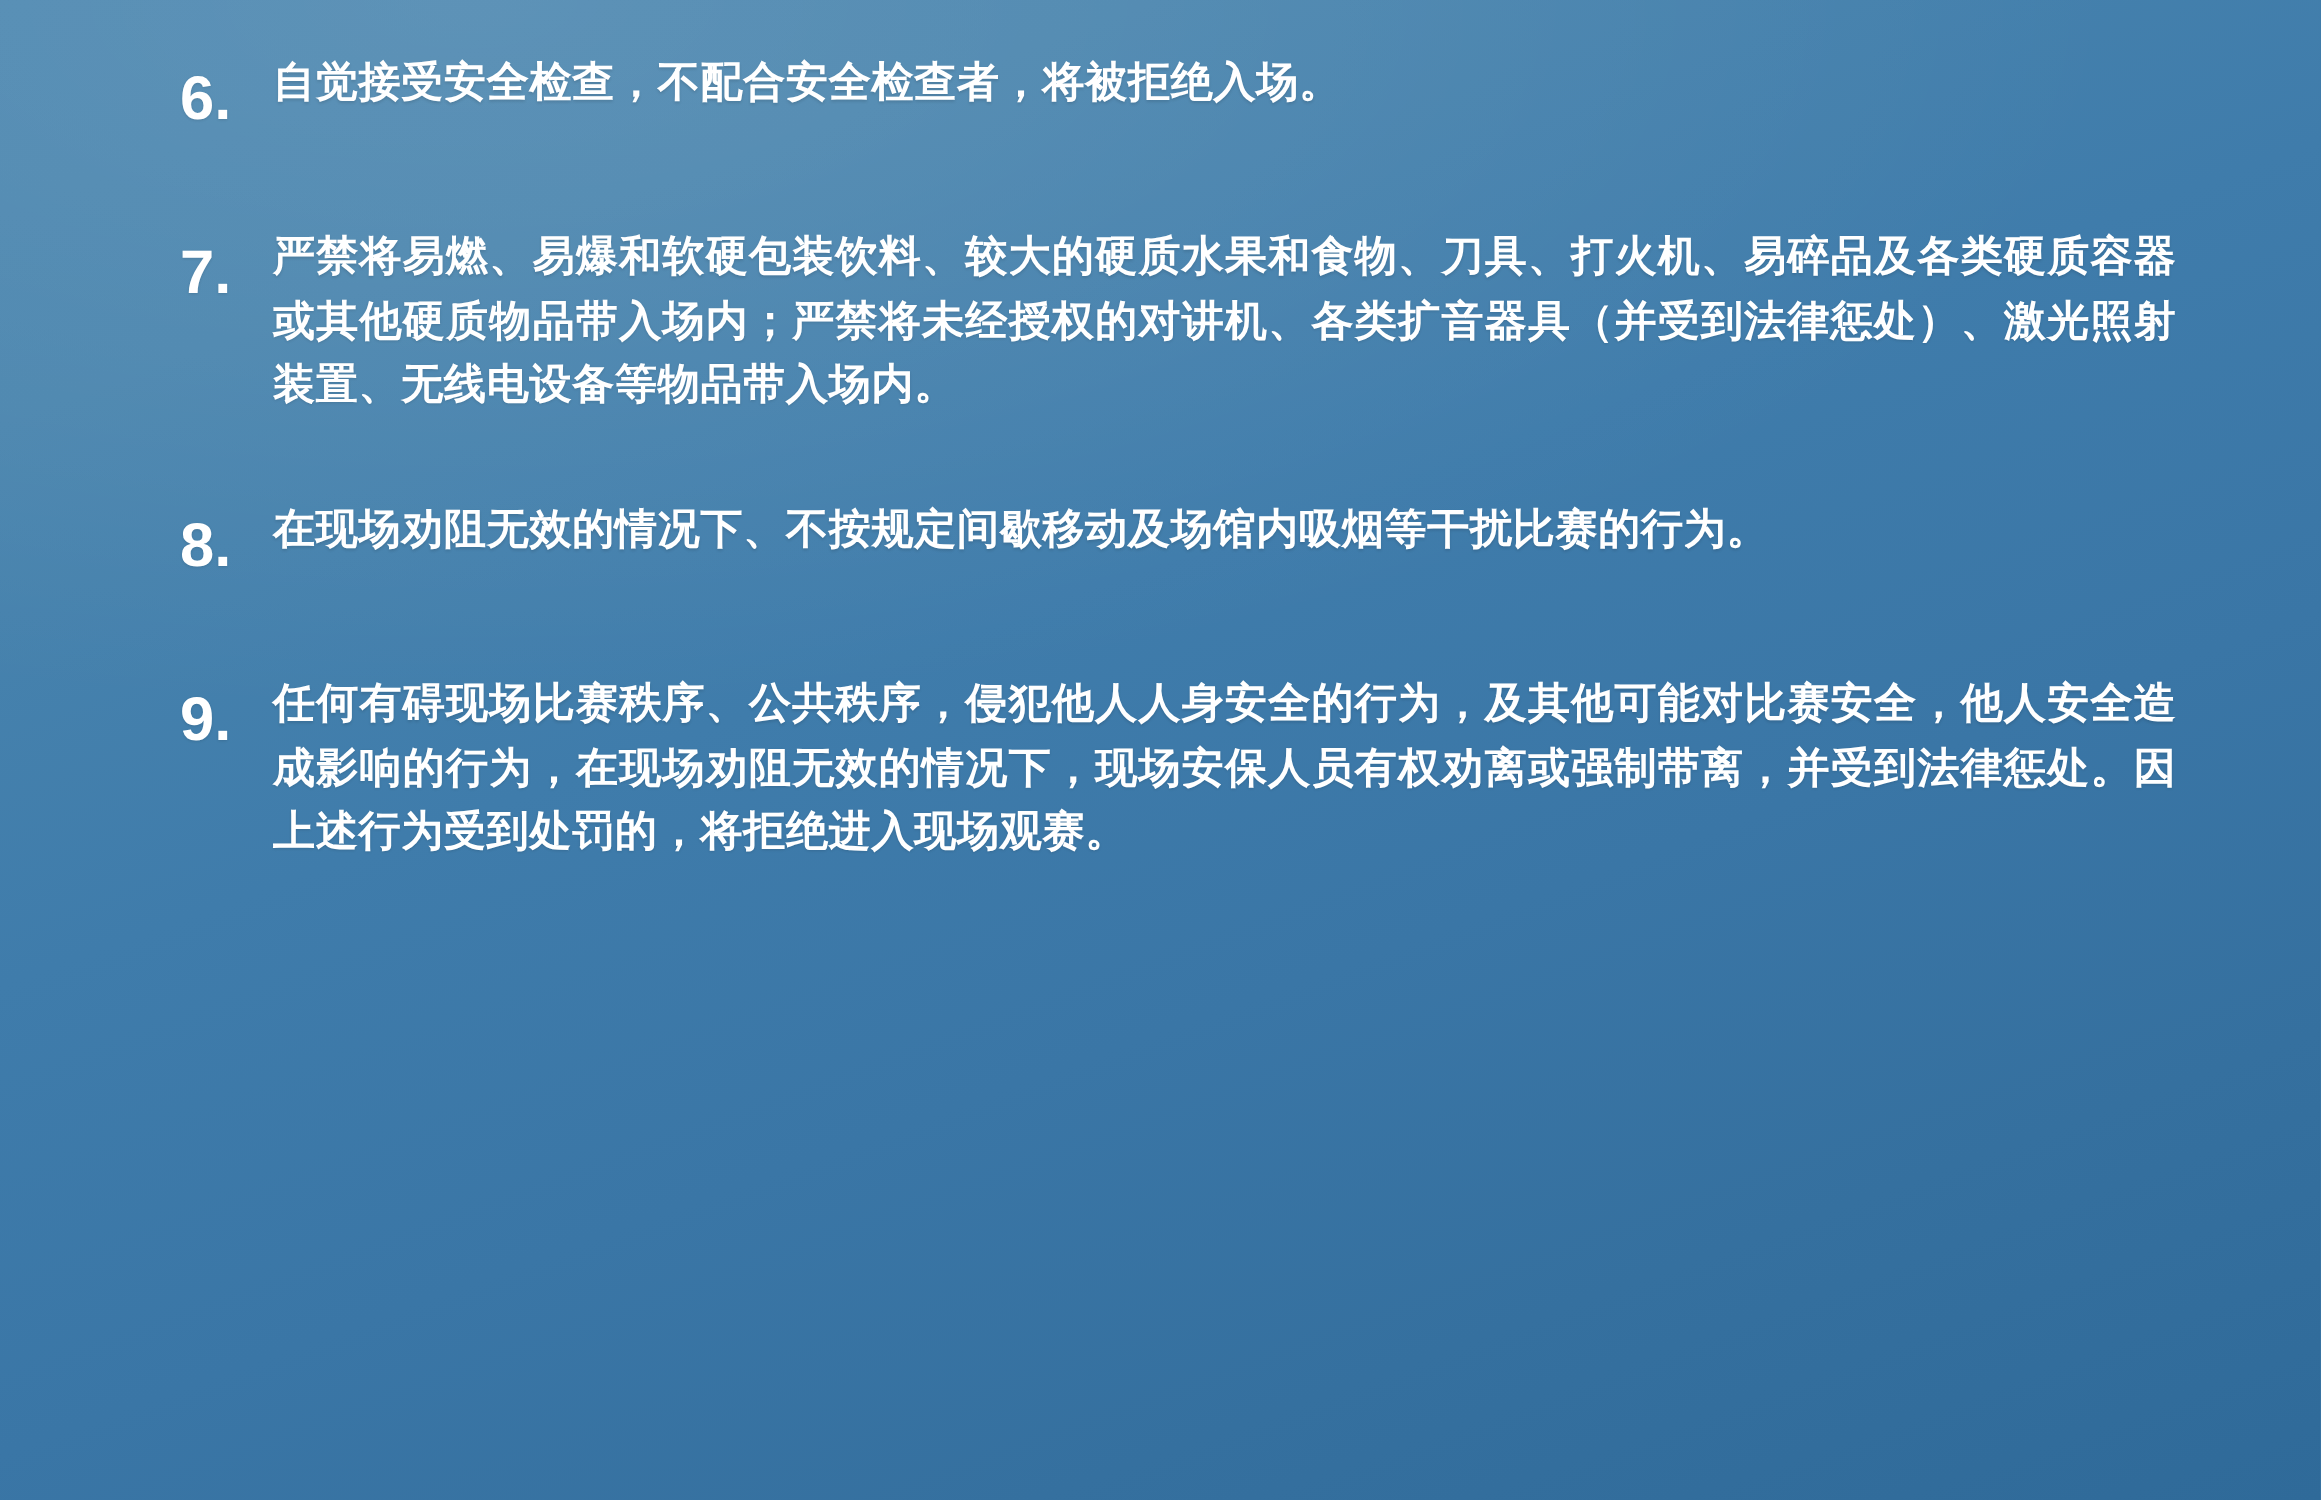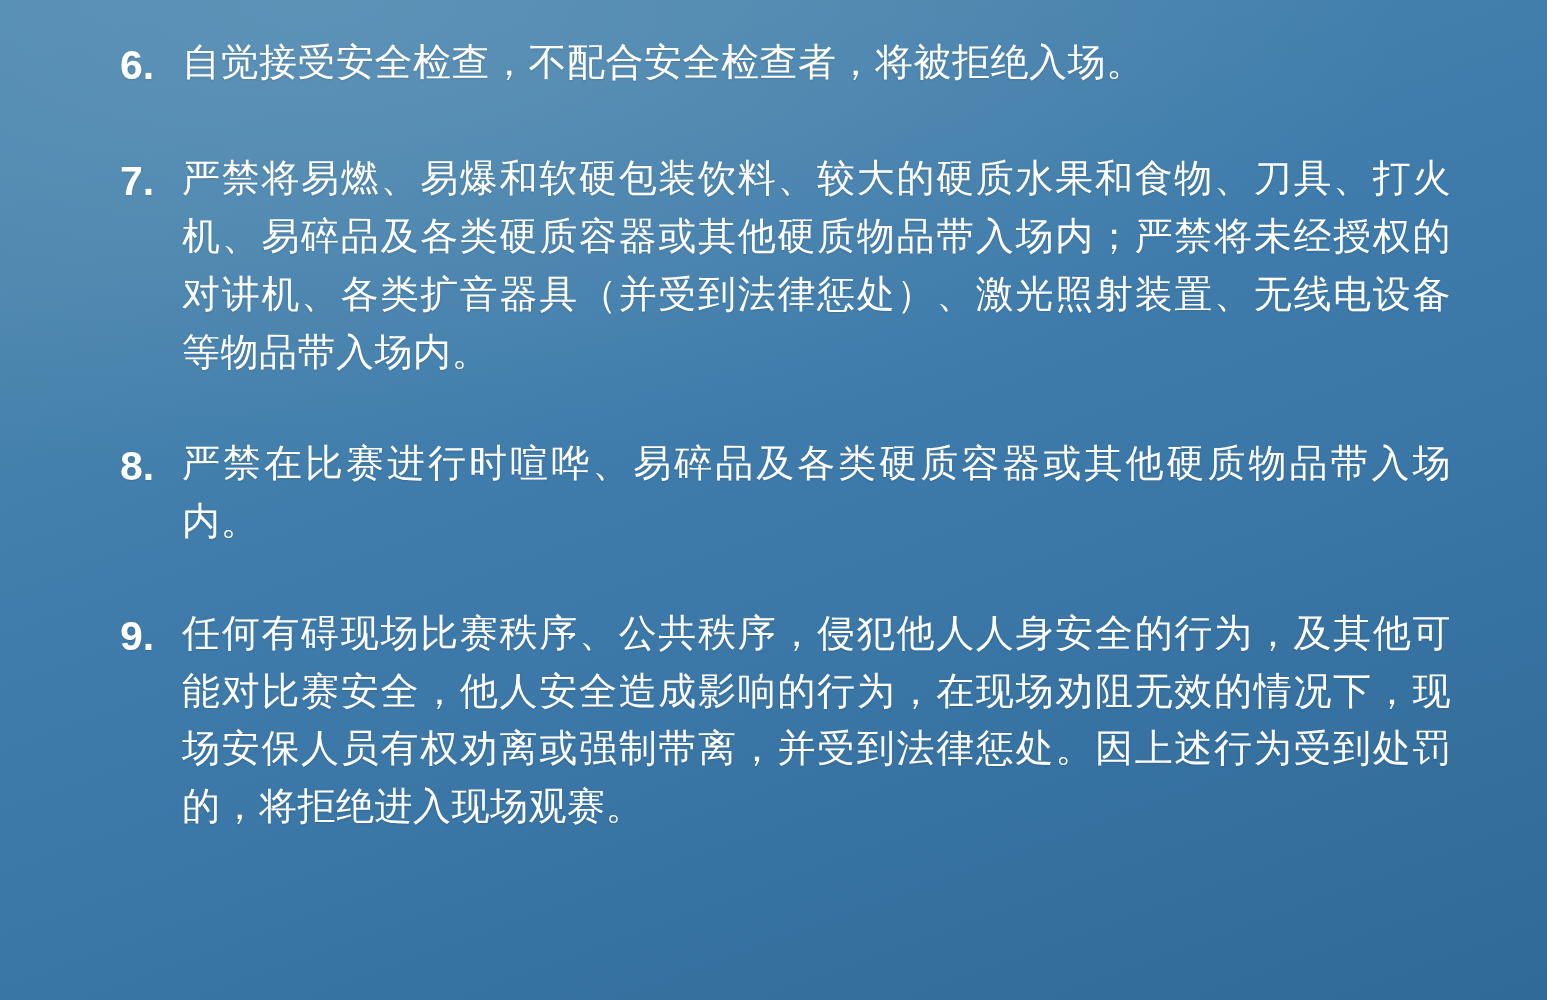--- a/index.html
+++ b/index.html
@@ -46,23 +46,23 @@
     width: 62px;
     font-size: 41px;
     line-height: 1.52;
     font-weight: 700;
     text-align: left;
     letter-spacing: 0px;
     text-shadow: 0 1px 2px rgba(0,0,0,0.12);
   }
   .rule-text {
     flex: 1 1 auto;
-    font-size: 38px;
+    font-size: 28px;
     line-height: 1.52;
-    font-weight: 400;
+    font-weight: 700;
     text-align: justify;
     text-justify: inter-ideograph;
     letter-spacing: 0.5px;
     text-shadow: 0 1px 2px rgba(0,0,0,0.12);
   }
 </style>
 </head>
 <body>
 
 <div class="page">
@@ -73,21 +73,21 @@
       <div class="rule-text">自觉接受安全检查，不配合安全检查者，将被拒绝入场。</div>
     </div>
 
     <div class="rule">
       <div class="rule-num">7.</div>
       <div class="rule-text">严禁将易燃、易爆和软硬包装饮料、较大的硬质水果和食物、刀具、打火机、易碎品及各类硬质容器或其他硬质物品带入场内；严禁将未经授权的对讲机、各类扩音器具（并受到法律惩处）、激光照射装置、无线电设备等物品带入场内。</div>
     </div>
 
     <div class="rule">
       <div class="rule-num">8.</div>
-      <div class="rule-text">严禁在比赛进行时喧哗、易碎品及各类硬质容器或其他硬质物品带入场内。</div>
+      <div class="rule-text">在现场劝阻无效的情况下、不按规定间歇移动及场馆内吸烟等干扰比赛的行为。</div>
     </div>
 
     <div class="rule">
       <div class="rule-num">9.</div>
       <div class="rule-text">任何有碍现场比赛秩序、公共秩序，侵犯他人人身安全的行为，及其他可能对比赛安全，他人安全造成影响的行为，在现场劝阻无效的情况下，现场安保人员有权劝离或强制带离，并受到法律惩处。因上述行为受到处罚的，将拒绝进入现场观赛。</div>
     </div>
 
   </div>
 </div>
 

